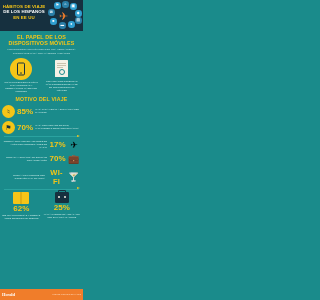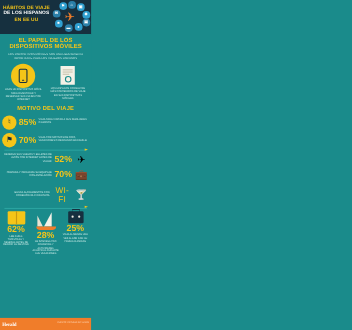--- a/index.html
+++ b/index.html
@@ -106,21 +106,21 @@
   .pct {
     color:#f5c518; font-weight:bold; font-size:8px; line-height:9px;
     flex:0 0 17px; text-align:center;
   }
   .stat-txt { color:#cfeeea; font-size:2.3px; line-height:2.9px; flex:1; }
   .stat-txt.right { text-align:right; }
 
   
   .rowR { display:flex; align-items:center; gap:2px; padding:2px 3px; }
   .emoji { font-size:9px; line-height:10px; flex:0 0 12px; text-align:center; }
-  .wifi { color:#f5c518; font-weight:normal; font-size:7.5px; line-height:9px;
+  .wifi { color:#f5c518; font-weight:bold; font-size:7.5px; line-height:9px;
           flex:0 0 19px; text-align:center; letter-spacing:0.2px; }
   .divider { height:0.6px; background:#2aa3a0; margin:1px 4px; position:relative; }
   .divider::after{
     content:""; position:absolute; right:-1px; top:-1.4px;
     border-left:3px solid #f5c518; border-top:1.7px solid transparent;
     border-bottom:1.7px solid transparent;
   }
 
   
   .trio { display:flex; padding:2px 1px 0; align-items:flex-start; }
@@ -235,21 +235,21 @@
     <div class="ic-circ">⚑</div>
     <div class="pct">70%</div>
     <div class="stat-txt">VIAJA POR MOTIVOS DE OCIO, VACACIONES O DESCANSO EN FAMILIA</div>
   </div>
 
 
   <div class="divider"></div>
 
   <div class="rowR">
     <div class="stat-txt right">RESERVA SUS VUELOS Y BILLETES DE AVIÓN POR INTERNET ANTES DE VIAJAR</div>
-    <div class="pct">52%</div>
+    <div class="pct">17%</div>
     <div class="emoji">✈</div>
   </div>
 
   <div class="rowR">
     <div class="stat-txt right">PREPARA Y ORGANIZA SU EQUIPAJE CON ANTELACIÓN</div>
     <div class="pct">70%</div>
     <div class="emoji">💼</div>
   </div>
 
   <div class="rowR">
@@ -258,29 +258,20 @@
     <div class="emoji">🍸</div>
   </div>
 
   <div class="divider"></div>
 
   <div class="trio">
     <div class="t">
       <div class="book"></div>
       <div class="bpct">62%</div>
       <div class="btxt">LEE GUÍAS TURÍSTICAS Y RESEÑAS ANTES DE DECIDIR SU DESTINO</div>
-    </div>
-    <div class="t">
-      <div class="boat">
-        <span class="sail1"></span>
-        <span class="sail2"></span>
-        <span class="hull"></span>
-      </div>
-      <div class="bpct">28%</div>
-      <div class="btxt">SE INTERESA POR CRUCEROS Y ACTIVIDADES ACUÁTICAS DURANTE SUS VACACIONES</div>
     </div>
     <div class="t">
       <div class="suitcase">
         <span class="dot d1"></span>
         <span class="dot d2"></span>
       </div>
       <div class="bpct">25%</div>
       <div class="btxt">VIAJA AL MENOS UNA VEZ AL AÑO CON SU FAMILIA O AMIGOS</div>
     </div>
   </div>

